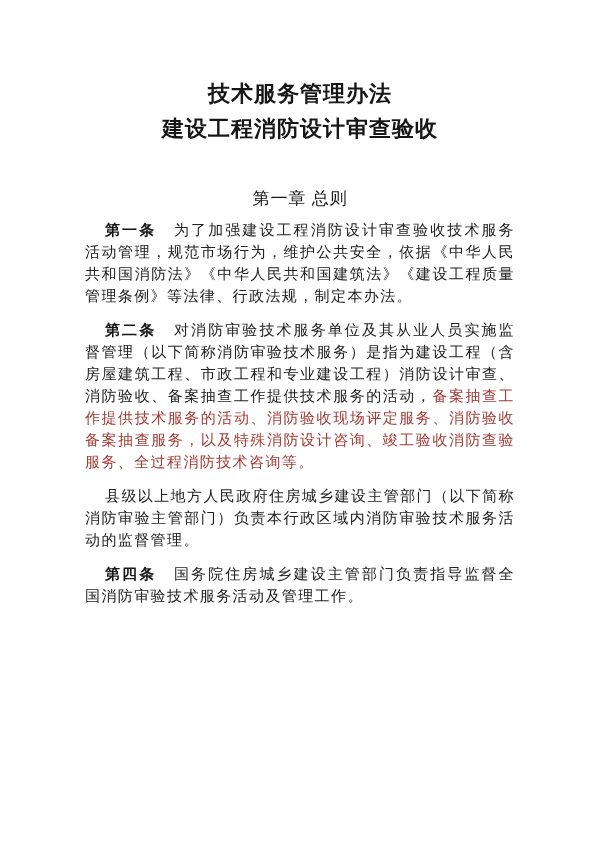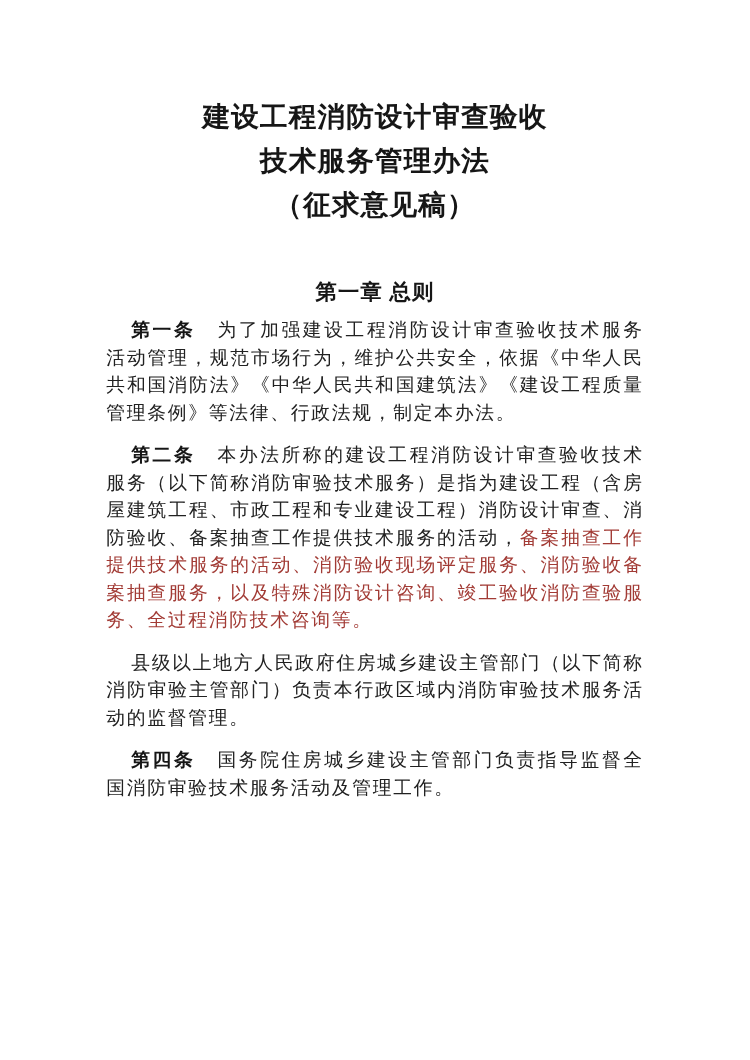--- a/index.html
+++ b/index.html
@@ -25,21 +25,21 @@
     text-align: center;
     font-weight: bold;
     font-size: 22px;
     line-height: 35px;
     letter-spacing: 1px;
     color: #161616;
   }
   .chapter-heading {
     margin-top: 42px;
     text-align: center;
-    font-weight: bold;
+    font-weight: normal;
     font-size: 17px;
     line-height: 22px;
     letter-spacing: 1px;
     color: #161616;
   }
   .para {
     margin: 12px 0 0 0;
     font-size: 15px;
     line-height: 22px;
     letter-spacing: 1.4px;
@@ -61,30 +61,29 @@
   .seg-red {
     
   }
 </style>
 </head>
 <body style="background: rgb(255, 255, 255);">
 
 <div class="doc-page">
 
   <div class="doc-title">
+    <div>技术服务管理办法</div>
     <div>建设工程消防设计审查验收</div>
-    <div>技术服务管理办法</div>
-    <div>（征求意见稿）</div>
   </div>
 
   <div class="chapter-heading">第一章 总则</div>
 
   <p class="para first"><b>第一条</b><span class="label-gap"></span><span>为了加强建设工程消防设计审查验收技术服务活动管理，规范市场行为，维护公共安全，依据《中华人民共和国消防法》《中华人民共和国建筑法》《建设工程质量管理条例》等法律、行政法规，制定本办法。</span></p>
 
-  <p class="para"><b>第二条</b><span class="label-gap"></span><span>本办法所称的建设工程消防设计审查验收技术服务（以下简称消防审验技术服务）是指为建设工程（含房屋建筑工程、市政工程和专业建设工程）消防设计审查、消防验收、备案抽查工作提供技术服务的活动，</span><span class="seg-red" style="color: rgb(162, 59, 53);">备案抽查工作提供技术服务的活动、消防验收现场评定服务、消防验收备案抽查服务，以及特殊消防设计咨询、竣工验收消防查验服务、全过程消防技术咨询等。</span></p>
+  <p class="para"><b>第二条</b><span class="label-gap"></span><span>对消防审验技术服务单位及其从业人员实施监督管理（以下简称消防审验技术服务）是指为建设工程（含房屋建筑工程、市政工程和专业建设工程）消防设计审查、消防验收、备案抽查工作提供技术服务的活动，</span><span class="seg-red" style="color: rgb(162, 59, 53);">备案抽查工作提供技术服务的活动、消防验收现场评定服务、消防验收备案抽查服务，以及特殊消防设计咨询、竣工验收消防查验服务、全过程消防技术咨询等。</span></p>
 
 
   <p class="para"><span>县级以上地方人民政府住房城乡建设主管部门（以下简称消防审验主管部门）负责本行政区域内消防审验技术服务活动的监督管理。</span></p>
 
   <p class="para"><b>第四条</b><span class="label-gap"></span><span>国务院住房城乡建设主管部门负责指导监督全国消防审验技术服务活动及管理工作。</span></p>
 
 
 </div>
 
 </body></html>

